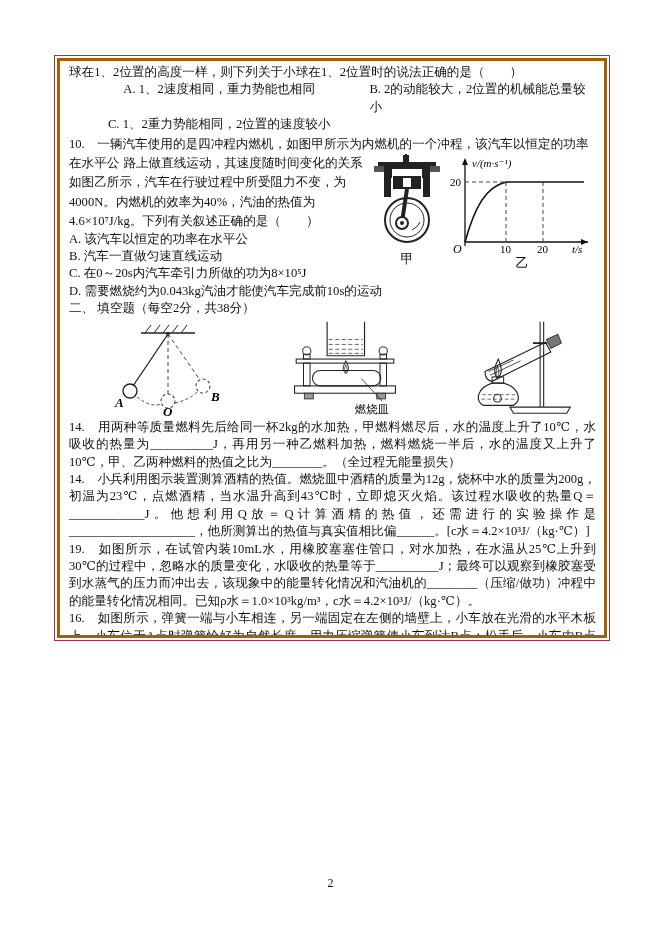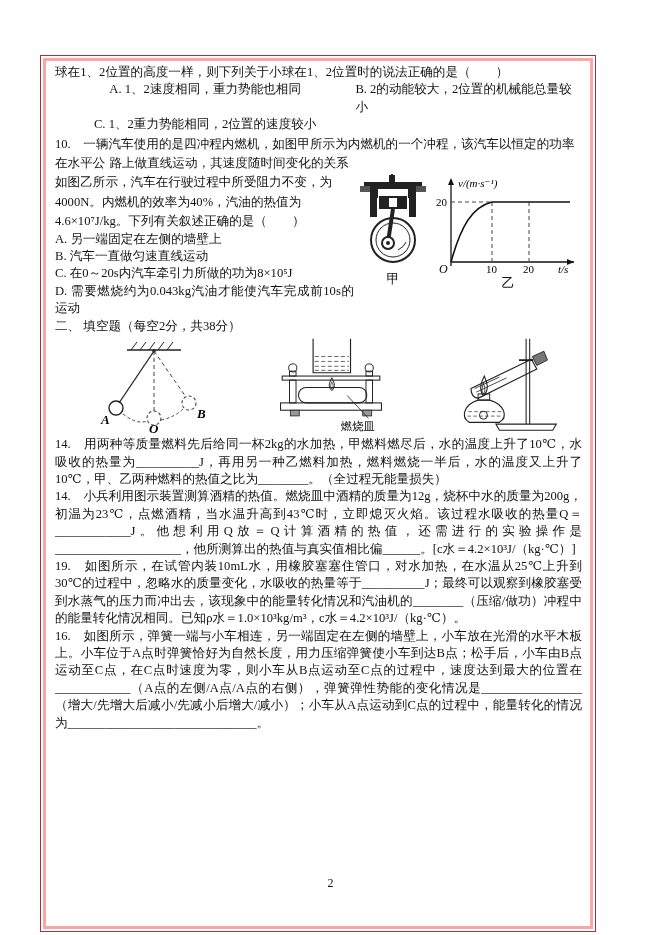--- a/index.html
+++ b/index.html
@@ -2,38 +2,38 @@
 <html><head>
 <meta charset="utf-8">
 <style>
   html,body{margin:0;padding:0;background:#ffffff;}
   body{
     width:661px;height:935px;position:relative;
     font-family:"Liberation Serif","DejaVu Serif",serif;
     color:#111;
   }
   .sheet{
-    position:absolute;left:43px;top:58px;width:550px;height:871px;
+    position:absolute;left:57px;top:58px;width:550px;height:580px;
     box-sizing:border-box;
-    border:3px solid #fca5a5;
+    border:3px solid #a16207;
     outline:1px solid #9e3547;outline-offset:2px;
     background:#fff;
     padding:3px 8px 0 9px;
     overflow:hidden;
   }
   .ln{font-size:12.6px;line-height:17.4px;text-align:justify;}
   .optrow{display:flex;font-size:12.6px;line-height:17.4px;}
   .optrow .o1{width:57%;text-align:center;}
   .optrow .o2{flex:1;}
   .q10wrap{overflow:visible;}
   .q10fig{
     float:right;width:224px;margin:1px 0 2px 4px;
     display:flex;align-items:flex-start;justify-content:space-between;
   }
-  .figcol{text-align:center;margin-top:20px;}
+  .figcol{text-align:center;}
   .figcap{font-size:13px;line-height:14px;margin-top:-2px;}
   .figrow{
     display:flex;align-items:flex-end;
     margin:2px 0 3px 32px;gap:26px;
   }
   svg text{font-family:"Liberation Serif","DejaVu Serif",serif;}
   .footer{
     position:absolute;left:0;top:876px;width:661px;
     text-align:center;font-size:12px;color:#111;
   }
@@ -102,21 +102,21 @@
           <text x="2" y="32" font-size="11">20</text>
           <text x="5" y="99" font-size="12" font-style="italic">O</text>
           <text x="52" y="99" font-size="11">10</text>
           <text x="89" y="99" font-size="11">20</text>
           <text x="124" y="99" font-size="11" font-style="italic">t/s</text>
         </svg>
         <div class="figcap">乙</div>
       </span>
     </span>
     <span class="ln">路上做直线运动，其速度随时间变化的关系如图乙所示，汽车在行驶过程中所受阻力不变，为4000N。内燃机的效率为40%，汽油的热值为4.6×10⁷J/kg。下列有关叙述正确的是（　　）</span>
-    <div class="ln">A. 另一端固定在左侧的墙壁上</div>
+    <div class="ln">A. 该汽车以恒定的功率在水平公</div>
     <div class="ln">B. 汽车一直做匀速直线运动</div>
     <div class="ln">C. 在0～20s内汽车牵引力所做的功为8×10⁵J</div>
     <div class="ln">D. 需要燃烧约为0.043kg汽油才能使汽车完成前10s的运动</div>
     <div class="clear"></div>
   </div>
 
   <div class="ln">二、 填空题（每空2分，共38分）</div>
 
 
   <div class="figrow">

